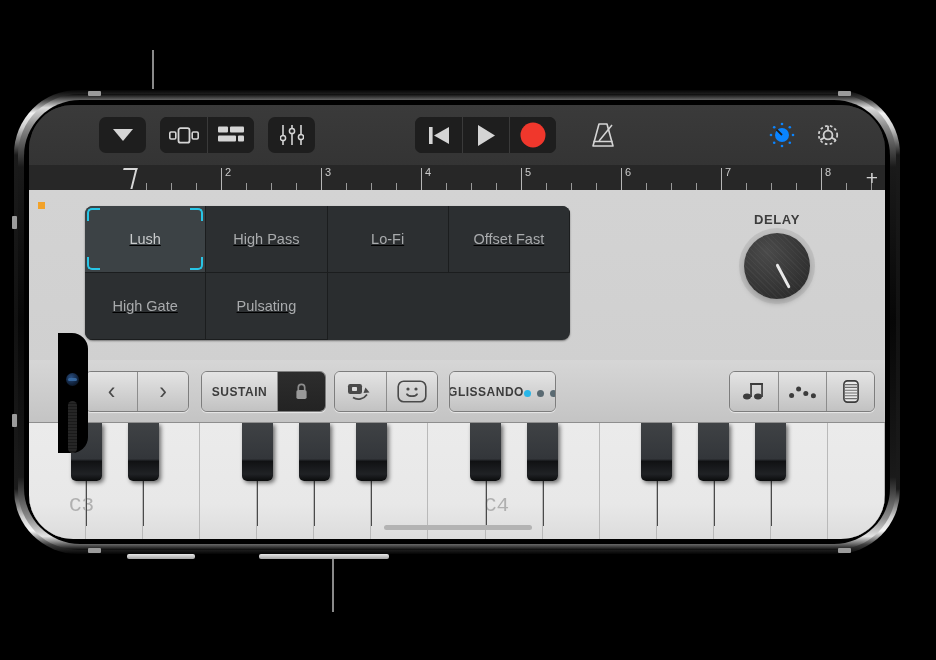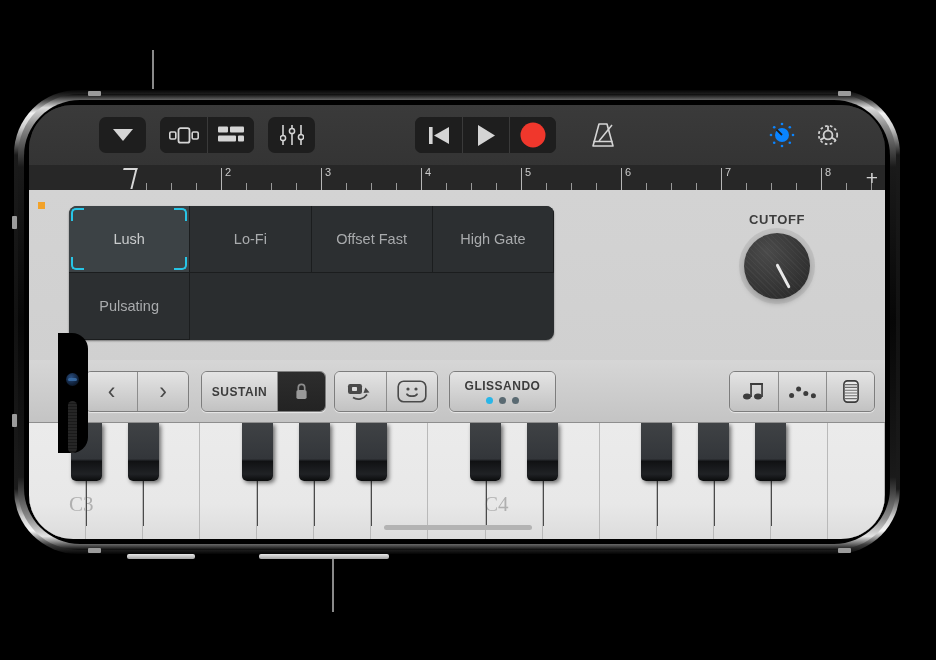--- a/index.html
+++ b/index.html
@@ -151,24 +151,25 @@
     position: absolute; left: 0; top: 85px; width: 856px; height: 349px;
     background: linear-gradient(to bottom,#d3d3d3,#cdcdcd);
   }
   #orange-dot {
     position: absolute; left: 9px; top: 12px; width: 7px; height: 7px;
     background: #f2a229;
   }
 
   
   #preset-area {
-    position: absolute; left: 40px; top: 16px; width: 485px; height: 134px;
+    position: absolute; left: 56px; top: 16px; width: 485px; height: 134px;
     border-radius: 8px; overflow: hidden;
     background: #2a2d2f;
     box-shadow: 0 1px 2px rgba(0,0,0,.45);
+    text-decoration: underline;
   }
   #preset-grid {
     display: grid; grid-template-columns: repeat(4,1fr); grid-template-rows: repeat(2,1fr);
     width: 100%; height: 100%;
   }
   .preset-cell {
     display: flex; align-items: center; justify-content: center;
     background: #2c2f31;
     border-right: 1px solid #1b1d1e;
     border-bottom: 1px solid #1b1d1e;
@@ -252,21 +253,21 @@
     border-radius: 0 0 5px 5px;
     background: linear-gradient(to bottom,#3f4245 0%,#33363a 62%,#101113 66%,#202225 88%,#0a0b0c 100%);
     box-shadow: 2px 2px 4px rgba(0,0,0,.55);
     cursor: pointer;
   }
   .bstem {
     position: absolute; top: 58px; width: 1px; height: 45px; background: #4a4a4a; z-index: 4;
   }
   .octlabel {
     position: absolute; bottom: 22px; font-size: 21px; color: #b0b0b0;
-    font-family: Liberation Serif, serif;
+    font-family: Liberation Mono, monospace;
   }
   #home-indicator {
     position: absolute; left: 355px; bottom: 9px; width: 148px; height: 5px;
     border-radius: 3px; background: #b3b3b3; z-index: 10;
   }
   svg { display: block; }
 </style>
 </head>
 <body>
 
@@ -459,36 +460,39 @@
       <div id="preset-area">
         <div id="preset-grid">
             <div class="preset-cell selected">
               <span>Lush</span>
               <span class="corner tl" style="border-color: rgb(40, 197, 230);"></span>
               <span class="corner tr" style="border-color: rgb(40, 197, 230);"></span>
               <span class="corner bl" style="border-color: rgb(40, 197, 230);"></span>
               <span class="corner br" style="border-color: rgb(40, 197, 230);"></span>
             </div>
             <div class="preset-cell">
+              <span>High Pass</span>
+            </div>
+            <div class="preset-cell">
               <span>Lo-Fi</span>
             </div>
             <div class="preset-cell">
               <span>Offset Fast</span>
             </div>
             <div class="preset-cell">
               <span>High Gate</span>
             </div>
             <div class="preset-cell">
               <span>Pulsating</span>
             </div>
           </div>
       </div>
 
       <div class="knob-wrap" id="knob-1" style="left:715px; top:22px;">
-        <div class="knob-label">CUTOFF</div>
+        <div class="knob-label">DELAY</div>
         <div class="knob">
           <div class="knob-ptr" id="ptr-1" style="transform: translateX(-50%) rotate(152deg);"></div>
         </div>
       </div>
       <div id="arrow-right-panel">›</div>
 
       <div id="ctrlbar">
 
         <div class="ctrl-group" style="left:56px; top:11px;">
           <div class="ctrl-btn" style="width:51px;">
@@ -530,21 +534,21 @@
                 <rect x="1.2" y="1.2" width="27.6" height="20.6" rx="5.5" fill="none" stroke="#4a4a4a" stroke-width="1.6"></rect>
                 <circle cx="11" cy="9" r="1.6" fill="#4a4a4a"></circle>
                 <circle cx="19" cy="9" r="1.6" fill="#4a4a4a"></circle>
                 <path d="M10 14.2c1.6 2.6 8.4 2.6 10 0" fill="none" stroke="#4a4a4a" stroke-width="1.8" stroke-linecap="round"></path>
               </svg>
             </span>
           </div>
         </div>
 
         <div class="ctrl-group" style="left:420px; top:11px;">
-          <div class="ctrl-btn" style="width:105px; flex-direction:column;">
+          <div class="ctrl-btn" style="width:105px; flex-direction:row;">
             <span class="ctrl-label">GLISSANDO</span>
             <span class="glis-dots" id="glis-dots">
                 <i style="background: rgb(41, 182, 232);"></i>
                 <i style="background: rgb(90, 106, 114);"></i>
                 <i style="background: rgb(90, 106, 114);"></i>
               </span>
           </div>
         </div>
 
         <div class="ctrl-group" style="left:700px; top:11px;">

